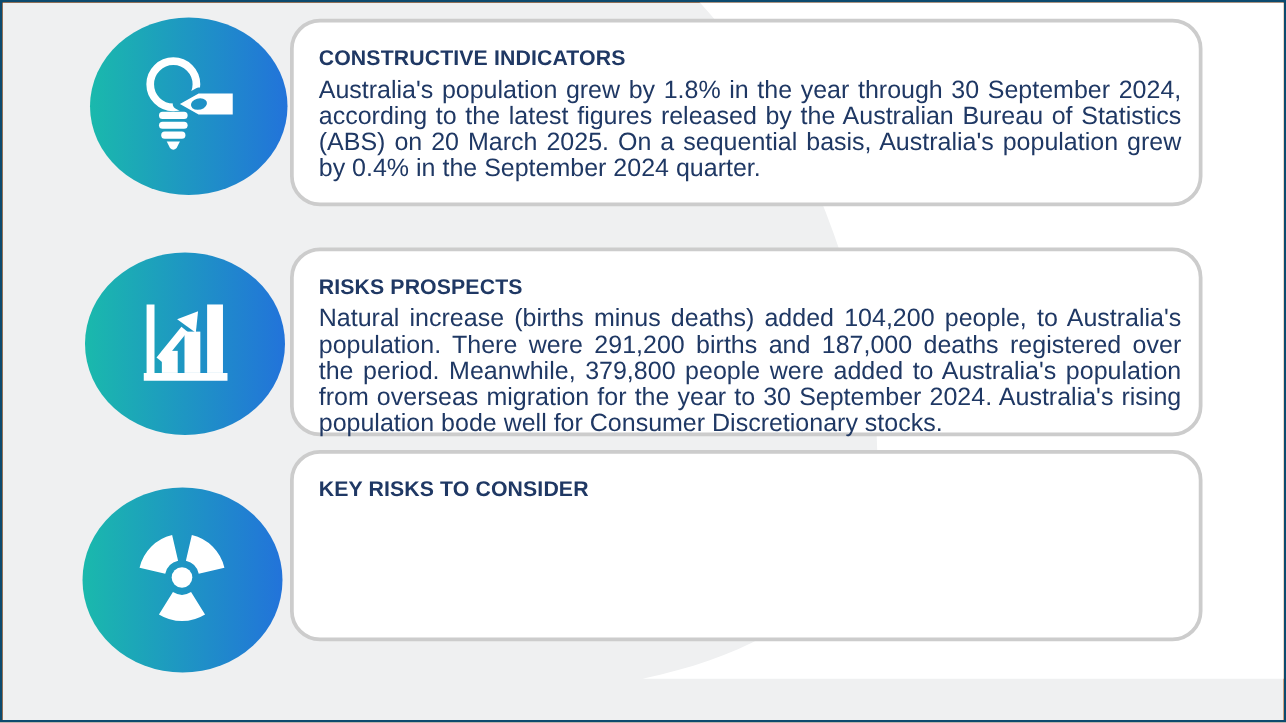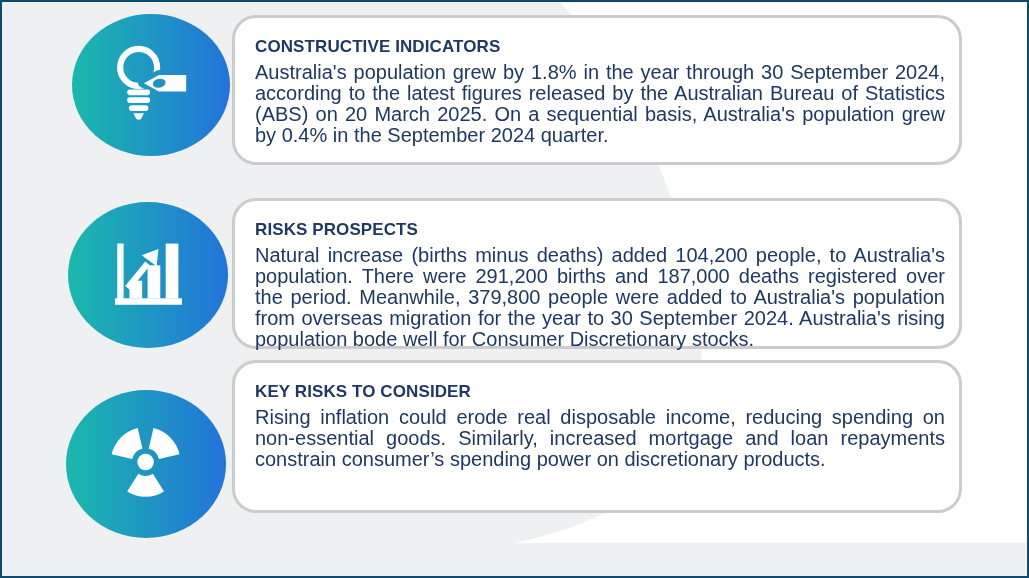--- a/index.html
+++ b/index.html
@@ -123,17 +123,16 @@
   <div class="badge badge-3">
     <svg viewBox="0 0 100 100" aria-hidden="true">
       <path d="M53.4,33.4 A15,15 0 0 1 64.6,44.6 L87.0,39.5 A38,38 0 0 0 58.6,11.0 Z" fill="#ffffff"></path>
       <path d="M35.4,44.6 A15,15 0 0 1 46.6,33.4 L41.4,11.0 A38,38 0 0 0 13.0,39.5 Z" fill="#ffffff"></path>
       <path d="M57.9,60.7 A15,15 0 0 1 42.1,60.7 L29.9,80.2 A38,38 0 0 0 70.1,80.2 Z" fill="#ffffff"></path>
       <circle cx="50" cy="48" r="9" fill="#ffffff"></circle>
     </svg>
   </div>
   <div class="card card-3">
     <div class="card-title">KEY RISKS TO CONSIDER</div>
-    <div class="card-body">Rising inflation could erode real disposable income, reducing spending on non-essential goods. Similarly, increased mortgage and loan repayments constrain consumer’s spending power on discretionary products.</div>
   </div>
 
 
 </div>
 
 </body></html>

